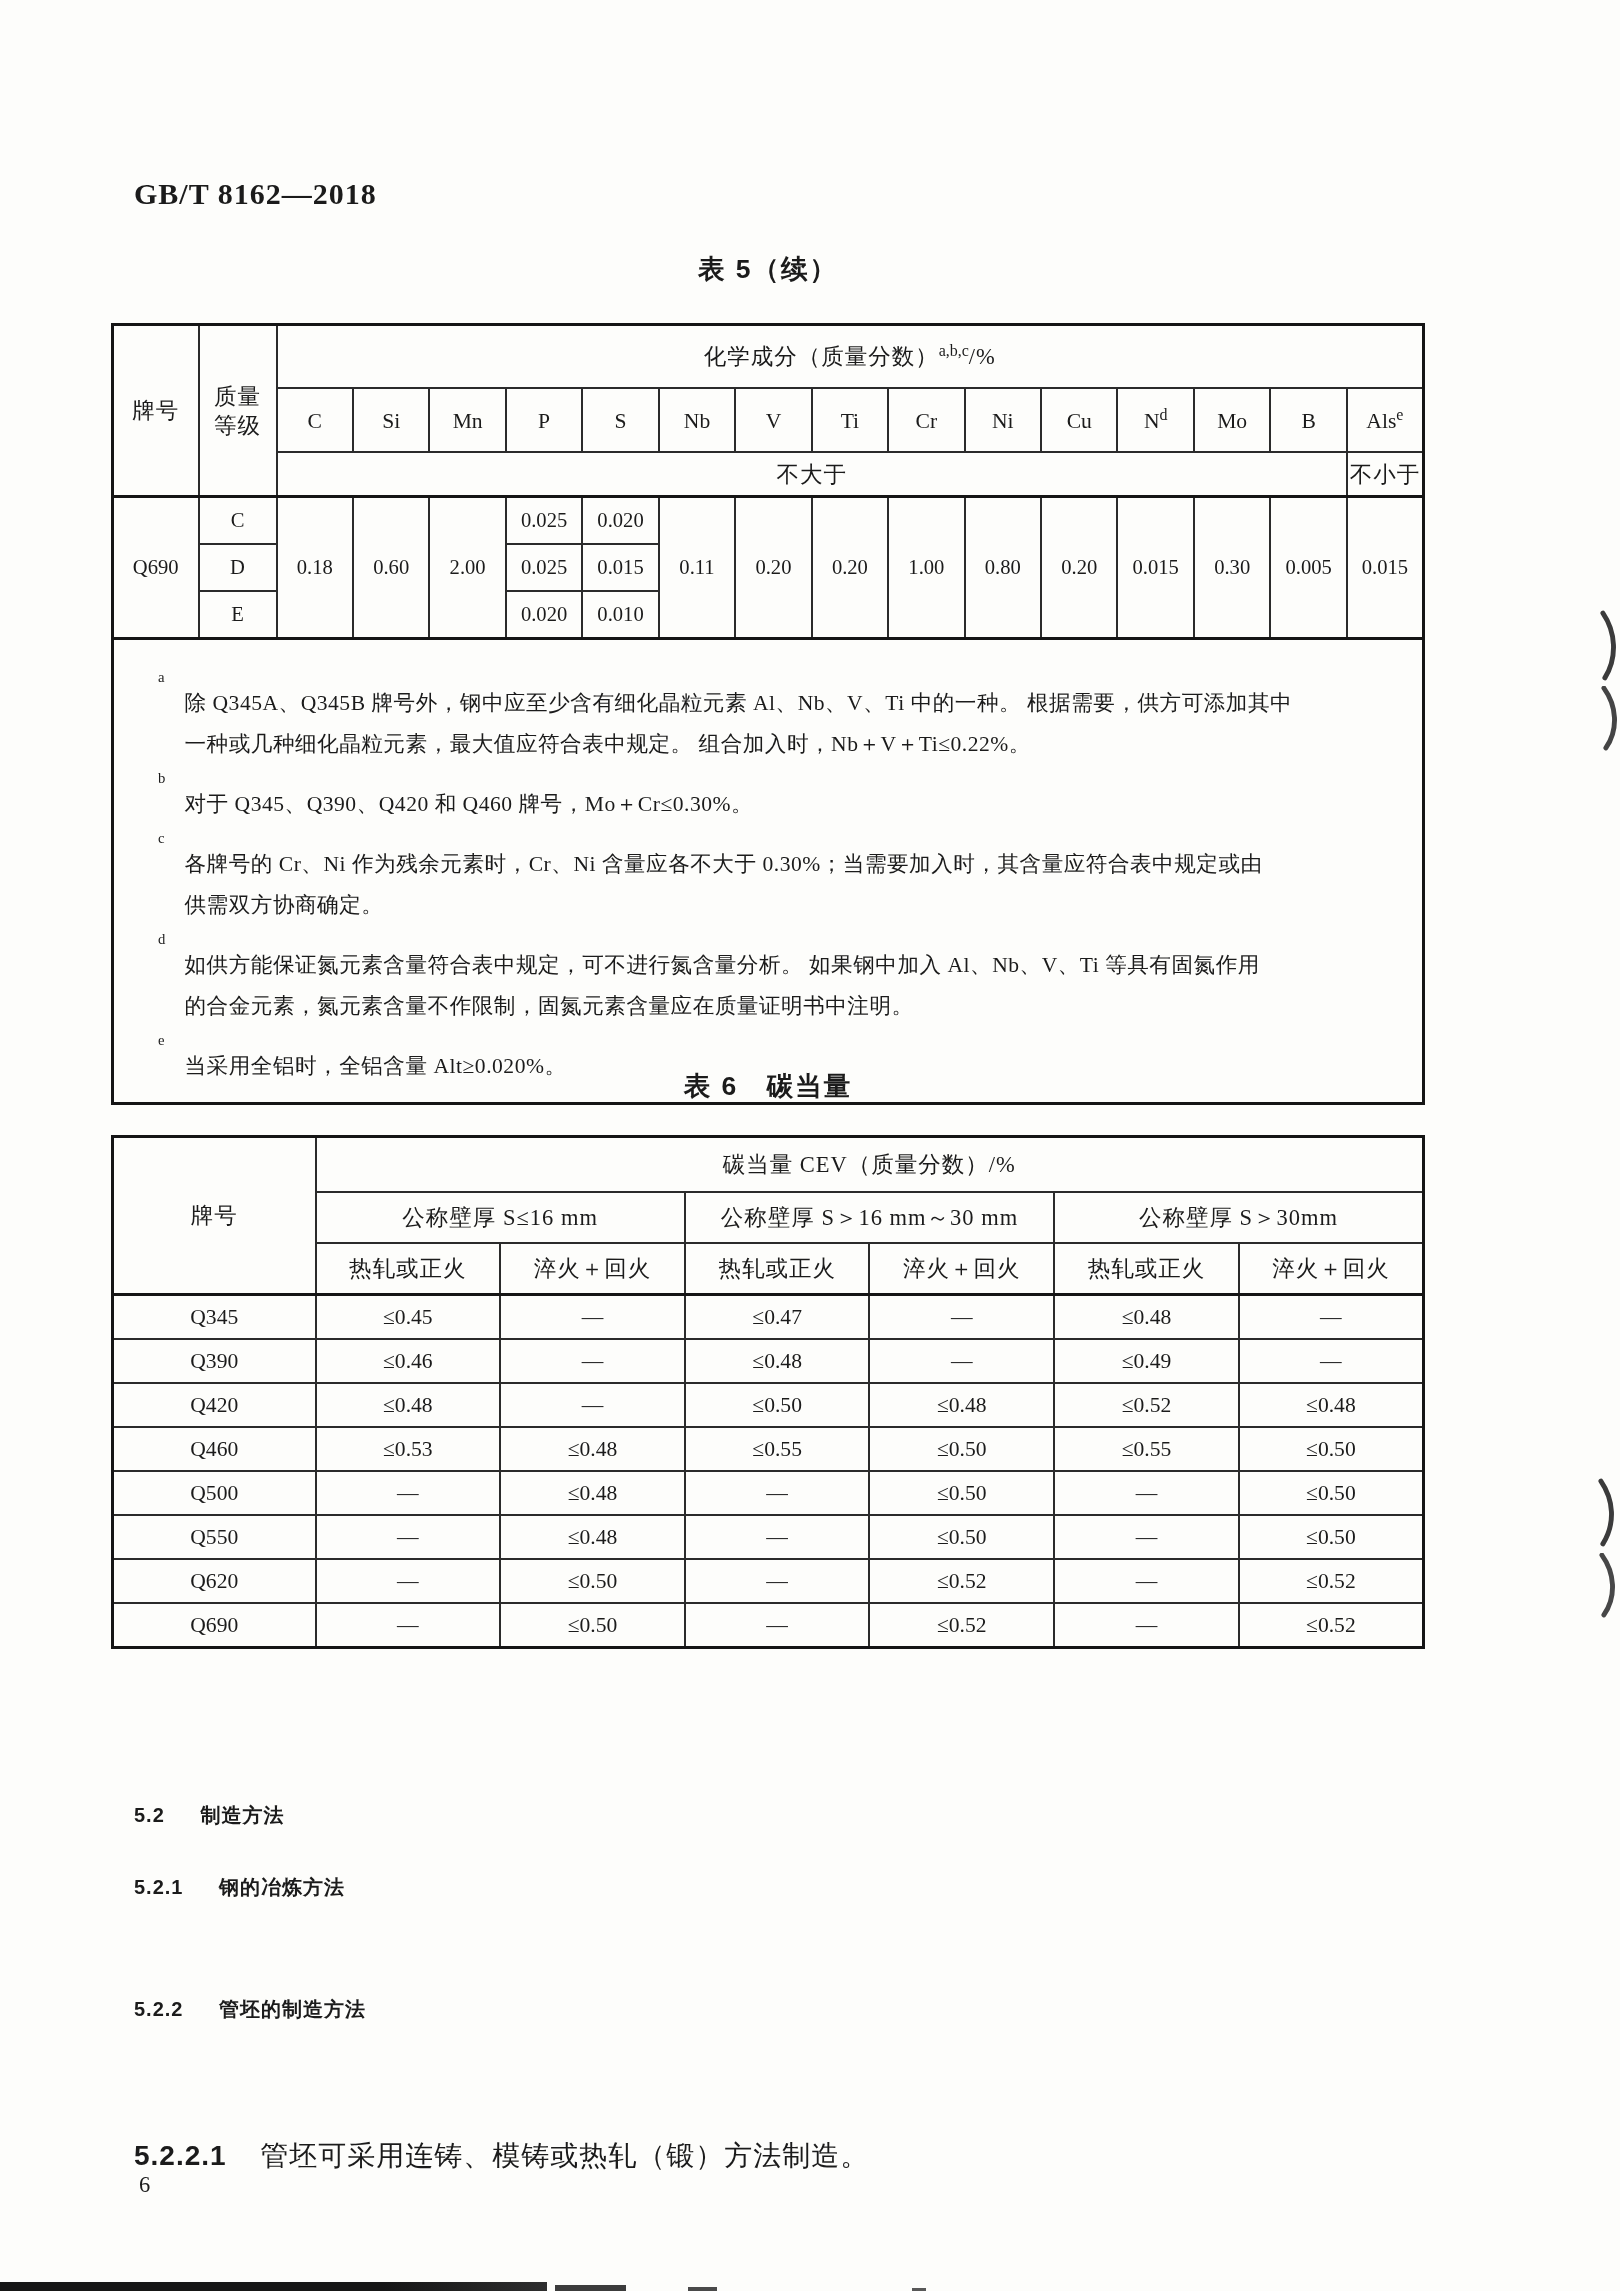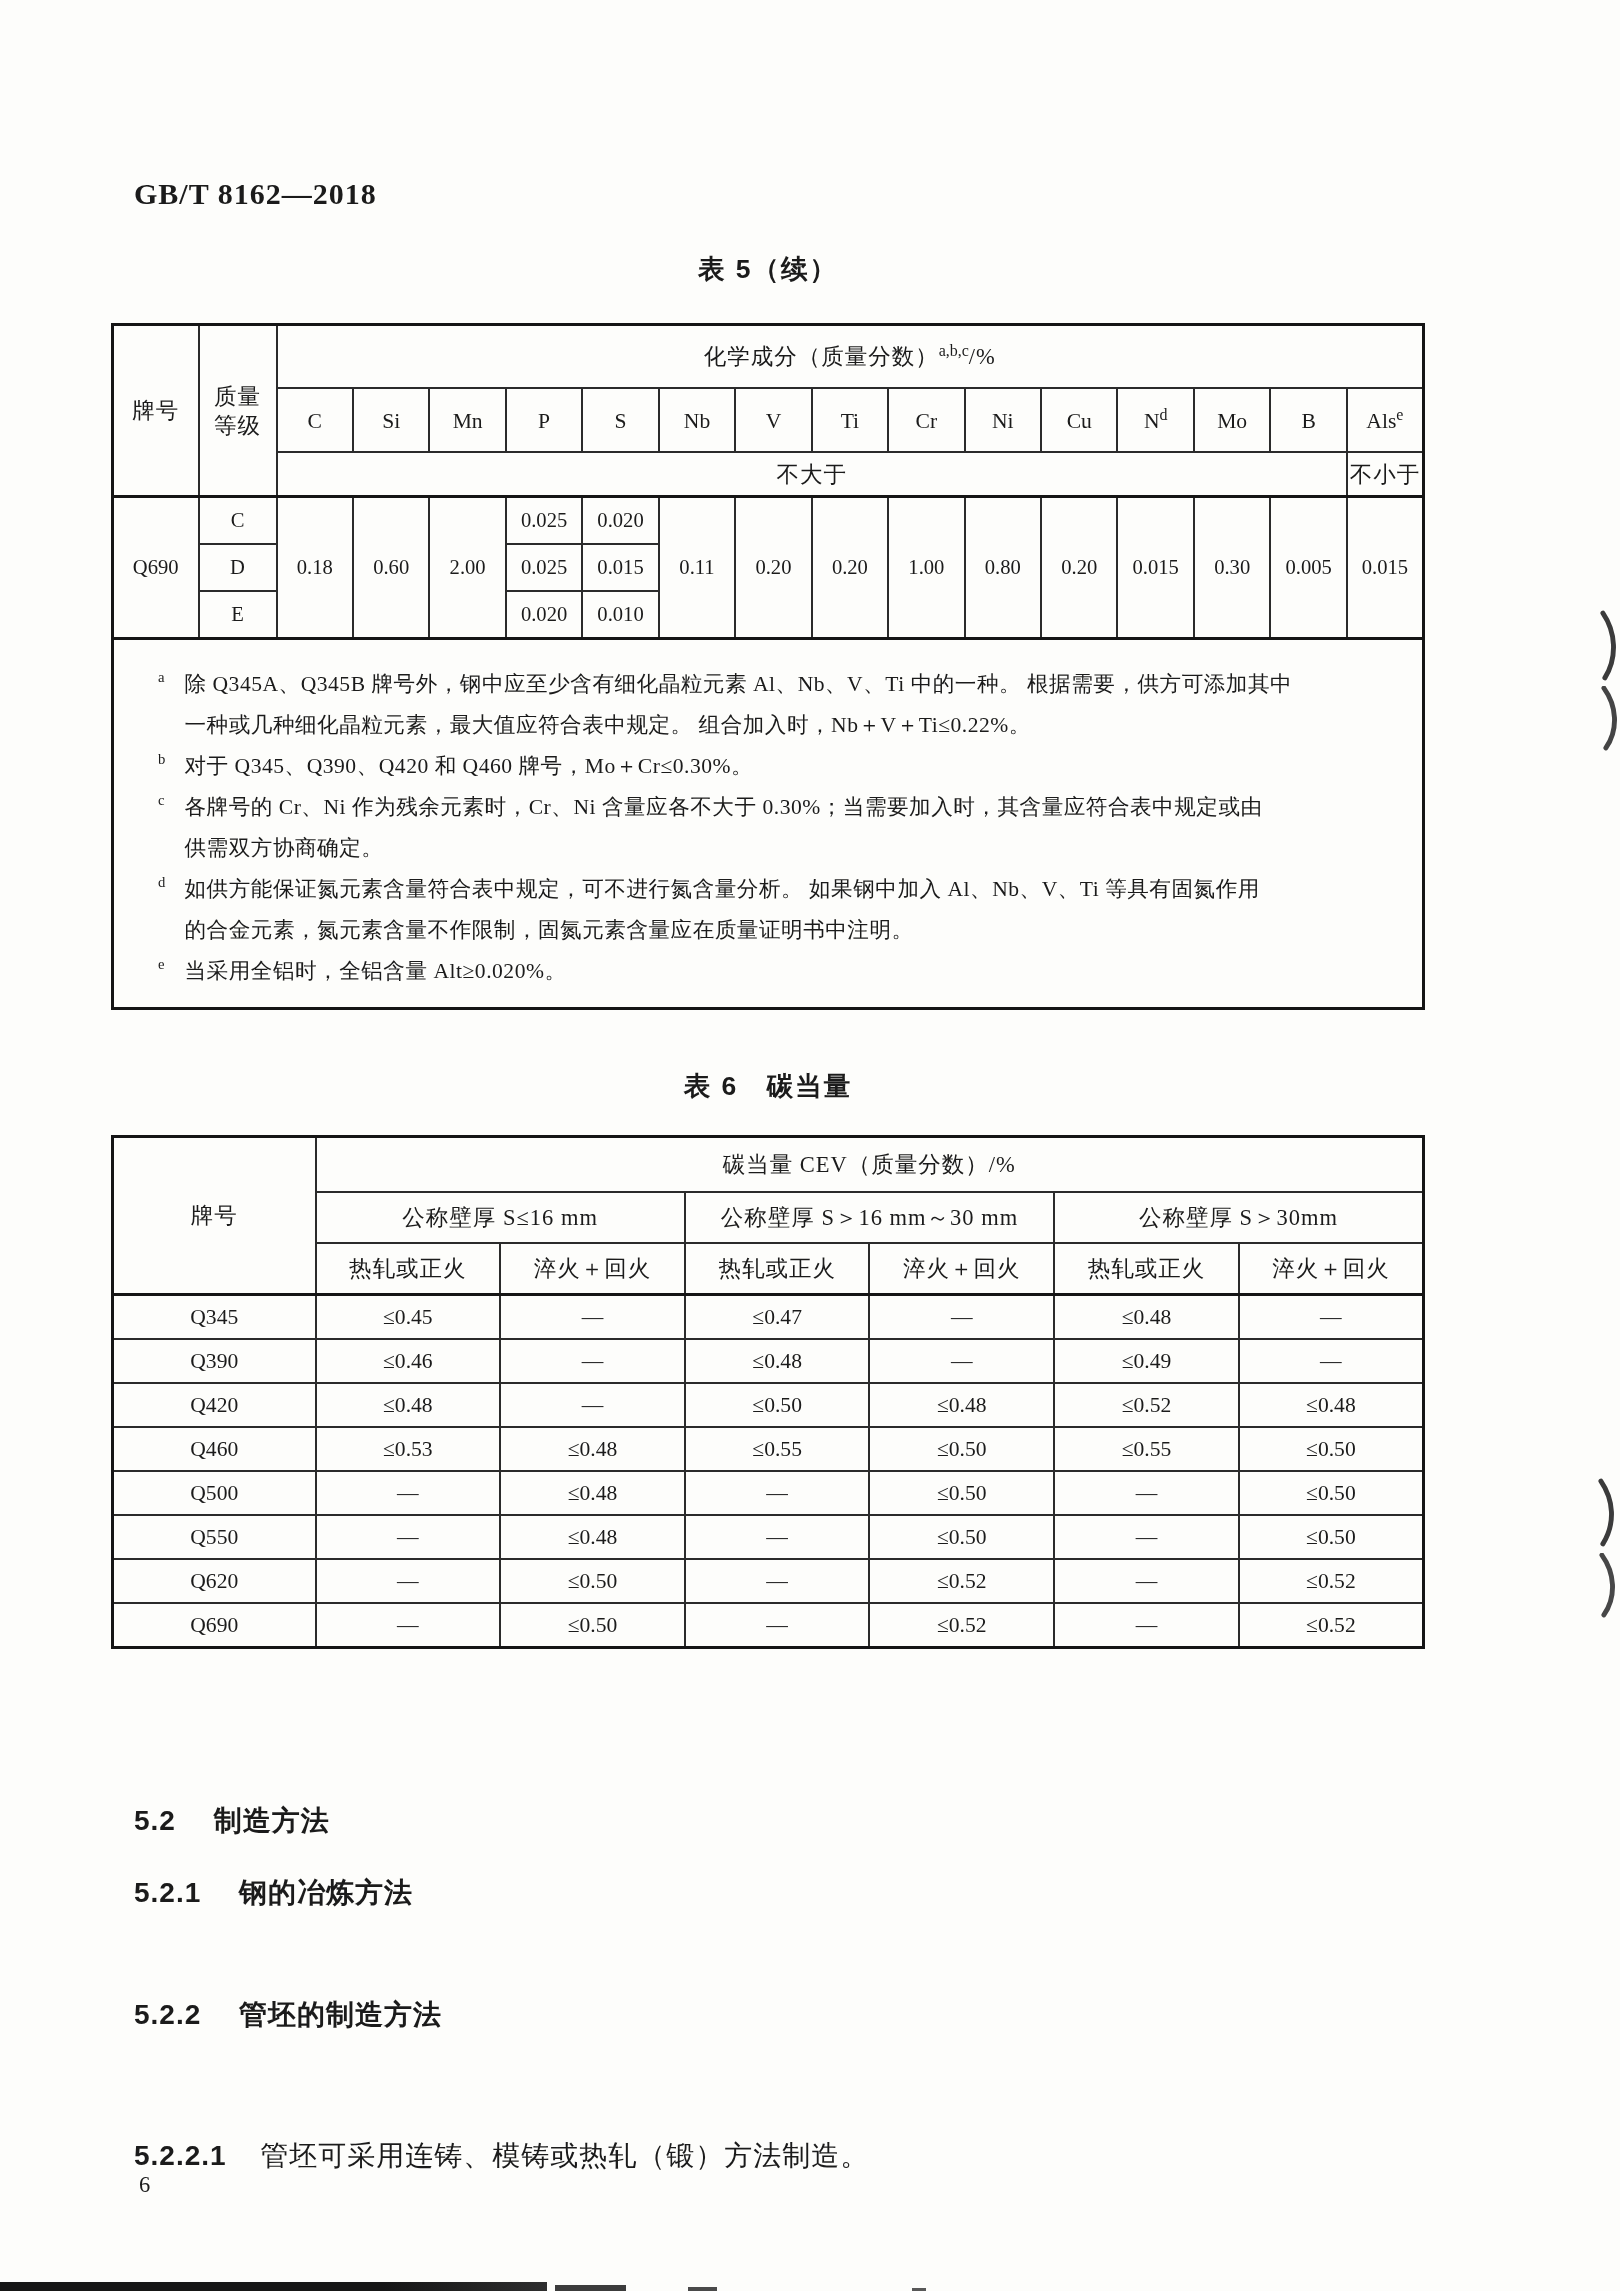--- a/index.html
+++ b/index.html
@@ -20,28 +20,28 @@
   .t5 .h2 td{height:62px;font-size:21.6px;letter-spacing:0;}
   .t5 .h3 td{height:42px;font-size:22.5px;}
   .t5 .dr td{height:45px;font-size:20.6px;letter-spacing:0;}
   .bb-thick{border-bottom:3.9px solid #151515 !important;}
   sup{font-size:16px;letter-spacing:0;}
   .two-line div{line-height:29px;}
   .fn-cell{border-top:3.9px solid #151515 !important;text-align:left !important;vertical-align:top !important;
            padding:23.5px 19.6px 15.7px 44px !important;}
   .fn{display:flex;}
   .fn-sup{flex:none;width:26.5px;font-size:14.7px;transform:translateY(4.9px);}
-  .fn-lines{flex:1;}
+  .fn-lines{flex:1;margin-top:19px;}
   .fn-lines div{font-size:21.6px;line-height:41px;letter-spacing:0.5px;}
   .t6 .h1 td{height:53px;font-size:22.5px;}
   .t6 .h2 td{height:49px;font-size:22.5px;}
   .t6 .h3 td{height:49px;font-size:22.5px;}
   .t6 .dr td{height:42px;font-size:21.6px;letter-spacing:0;}
   .heading{position:absolute;left:134px;font-family:"Liberation Sans","DejaVu Sans",sans-serif;
-           font-weight:bold;font-size:28px;letter-spacing:1px;}
+           font-weight:bold;font-size:20px;letter-spacing:1px;}
   .h-num{margin-right:29px;}
   .s52{top:1802px;}
   .s521{top:1874px;}
   .s522{top:1996px;}
   .para{position:absolute;left:134px;top:1933px;width:1392px;}
   .para div{font-size:29px;line-height:48px;letter-spacing:1px;}
   .indent{text-indent:2em;}
   .clause{position:absolute;left:134px;top:2137px;font-size:28px;letter-spacing:1px;}
   .clause .h-num{font-family:"Liberation Sans","DejaVu Sans",sans-serif;font-weight:bold;margin-right:25.5px;}
   .page-num{position:absolute;left:139px;top:2172px;font-size:22.5px;}

